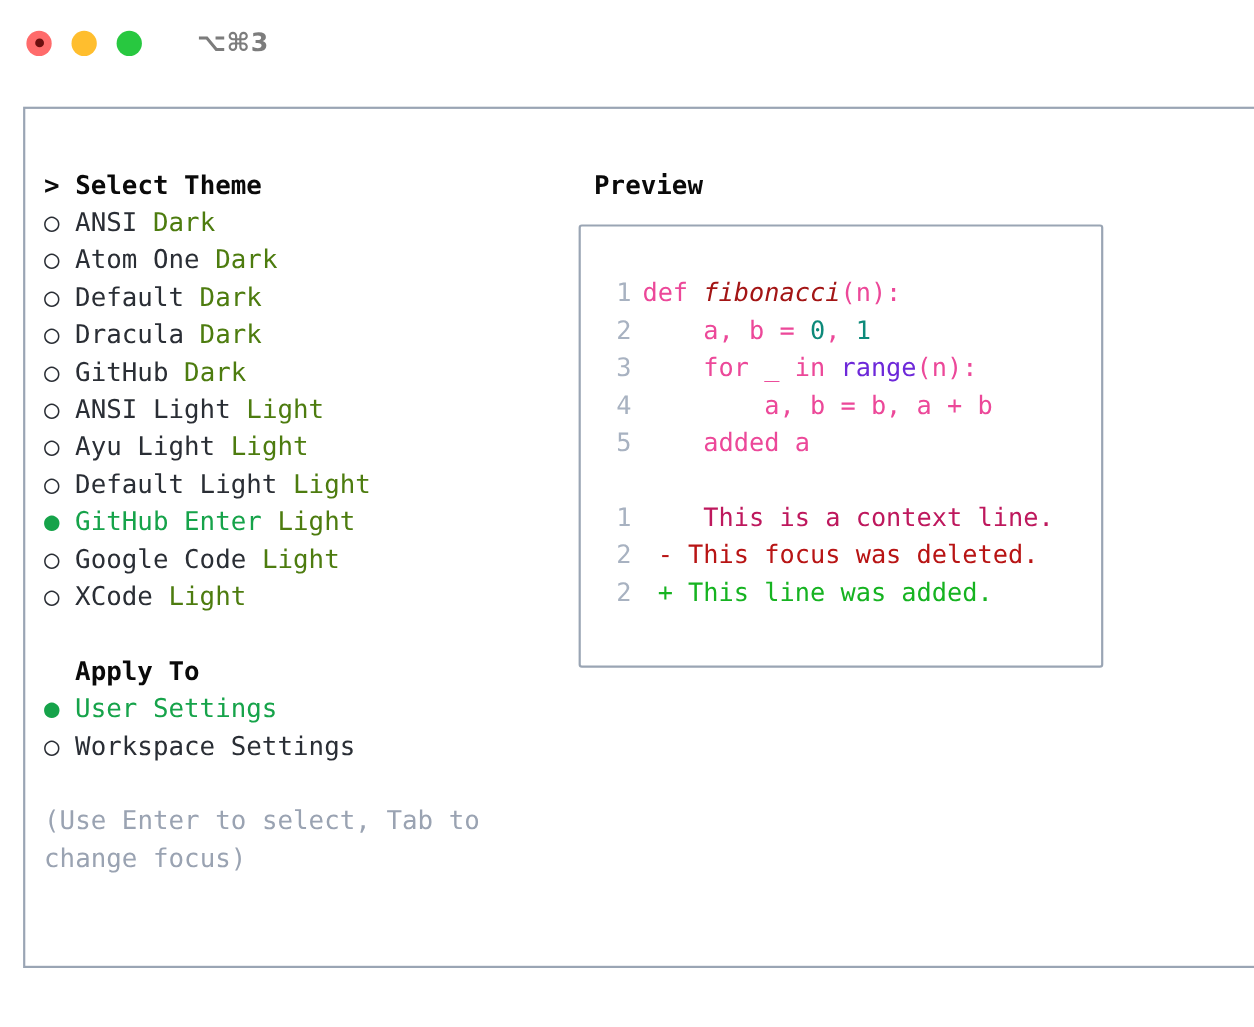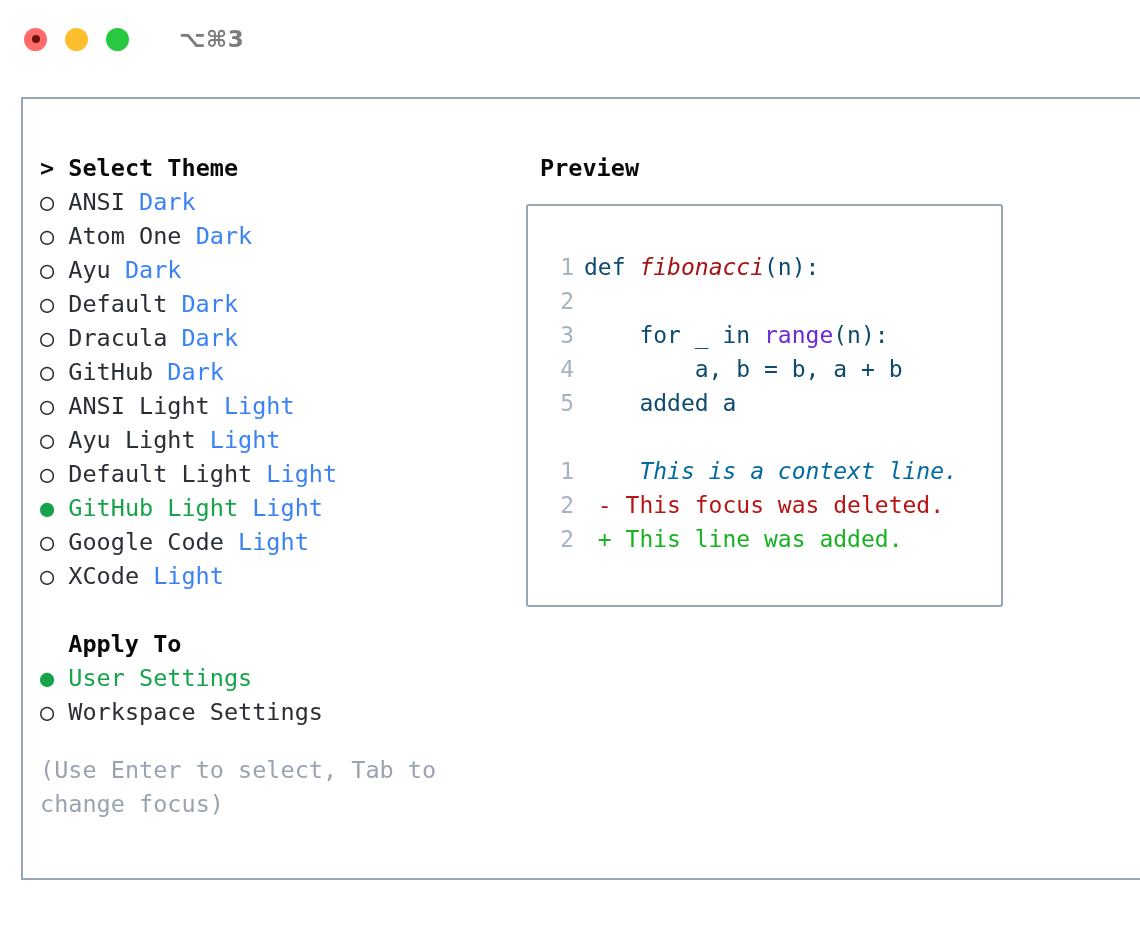--- a/index.html
+++ b/index.html
@@ -109,26 +109,26 @@
     line-height: 34px;
     color: #2a2e35;
     white-space: pre;
   }
   .marker {
     display: inline-block;
     width: 1ch;
   }
   .opt-row.selected { color: #16a34a; }
   .opt-row.selected .marker { color: #16a34a; }
-  .opt-row .suffix { color: #3b82f6; }
+  .opt-row .suffix { color: #4d7c0f; }
 
   .spacer-row { height: 34px; }
 
   #hint {
-    margin-top: 24px;
+    margin-top: 34px;
     font-size: 23.5px;
     line-height: 34px;
     color: #9aa3b2;
     width: 400px;
   }
 
   
   #right-col {
     flex: 1;
     padding: 52px 0 0 0;
@@ -171,23 +171,23 @@
   }
   .code-text {
     padding-left: 10px;
     color: #2a2e35;
   }
   .blank-line { height: 34px; }
 
   .tok-fn    { color: #a31515; font-style: italic; }
   .tok-num   { color: #0d8a7a; }
   .tok-call  { color: #6d28d9; }
-  .tok-plain { color: #0c4a6e; }
-
-  .diff-ctx { color: #0369a1; font-style: italic; }
+  .tok-plain { color: #ec4899; }
+
+  .diff-ctx { color: #be185d; }
   .diff-del { color: #b81414; }
   .diff-add { color: #16b321; text-align: right; }
 </style>
 </head>
 <body>
 
 <div id="window">
 
   <div id="titlebar">
     <div class="lights">
@@ -201,49 +201,48 @@
   </div>
 
   <div id="panel">
     <div id="panel-inner">
 
       <div id="left-col">
         <div class="section-head">&gt; Select Theme</div>
         <div id="theme-list">
             <div class="opt-row"><span class="marker">○</span><span> ANSI</span><span class="suffix"> Dark</span></div>
             <div class="opt-row"><span class="marker">○</span><span> Atom One</span><span class="suffix"> Dark</span></div>
-            <div class="opt-row"><span class="marker">○</span><span> Ayu</span><span class="suffix"> Dark</span></div>
             <div class="opt-row"><span class="marker">○</span><span> Default</span><span class="suffix"> Dark</span></div>
             <div class="opt-row"><span class="marker">○</span><span> Dracula</span><span class="suffix"> Dark</span></div>
             <div class="opt-row"><span class="marker">○</span><span> GitHub</span><span class="suffix"> Dark</span></div>
             <div class="opt-row"><span class="marker">○</span><span> ANSI Light</span><span class="suffix"> Light</span></div>
             <div class="opt-row"><span class="marker">○</span><span> Ayu Light</span><span class="suffix"> Light</span></div>
             <div class="opt-row"><span class="marker">○</span><span> Default Light</span><span class="suffix"> Light</span></div>
-            <div class="opt-row selected"><span class="marker">●</span><span> GitHub Light</span><span class="suffix"> Light</span></div>
+            <div class="opt-row selected"><span class="marker">●</span><span> GitHub Enter</span><span class="suffix"> Light</span></div>
             <div class="opt-row"><span class="marker">○</span><span> Google Code</span><span class="suffix"> Light</span></div>
             <div class="opt-row"><span class="marker">○</span><span> XCode</span><span class="suffix"> Light</span></div>
           </div>
 
         <div class="spacer-row"></div>
 
         <div class="section-head" style="font-weight:bold;color:#0a0a0a;padding-left:2ch;">Apply To</div>
         <div id="apply-list">
             <div class="opt-row selected"><span class="marker">●</span><span> User Settings</span></div>
             <div class="opt-row"><span class="marker">○</span><span> Workspace Settings</span></div>
           </div>
 
         <div id="hint">(Use Enter to select, Tab to change focus)</div>
       </div>
 
       <div id="right-col">
         <div id="preview-head">Preview</div>
         <div id="code-box">
           <div id="code-lines">
               <div class="code-line"><div class="gutter">1</div><div class="code-text"><span class="tok-plain">def </span><span class="tok-fn">fibonacci</span><span class="tok-plain">(n):</span></div></div>
-              <div class="code-line"><div class="gutter">2</div></div>
+              <div class="code-line"><div class="gutter">2</div><div class="code-text"><span class="tok-plain">    a, b = </span><span class="tok-num">0</span><span class="tok-plain">, </span><span class="tok-num">1</span></div></div>
               <div class="code-line"><div class="gutter">3</div><div class="code-text"><span class="tok-plain">    for _ in </span><span class="tok-call">range</span><span class="tok-plain">(n):</span></div></div>
               <div class="code-line"><div class="gutter">4</div><div class="code-text"><span class="tok-plain">        a, b = b, a + b</span></div></div>
               <div class="code-line"><div class="gutter">5</div><div class="code-text"><span class="tok-plain">    added a</span></div></div>
             </div>
           <div class="blank-line"></div>
           <div id="diff-lines">
               <div class="code-line"><div class="gutter">1</div><div class="code-text diff-ctx">    This is a context line.</div></div>
               <div class="code-line"><div class="gutter">2</div><div class="code-text diff-del"> - This focus was deleted.</div></div>
               <div class="code-line"><div class="gutter">2</div><div class="code-text diff-add"> + This line was added.</div></div>
             </div>

